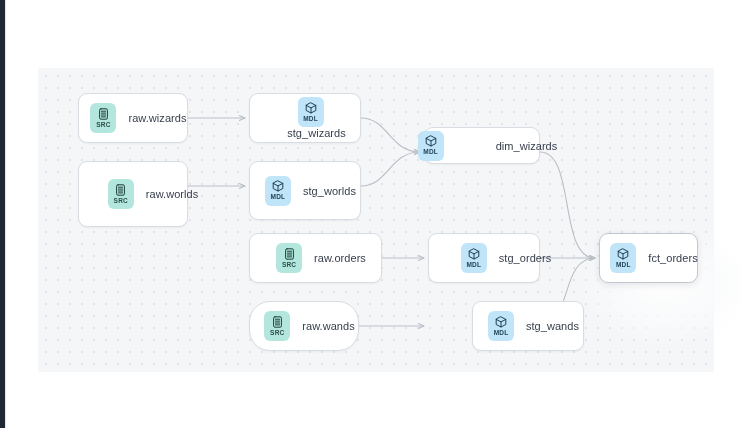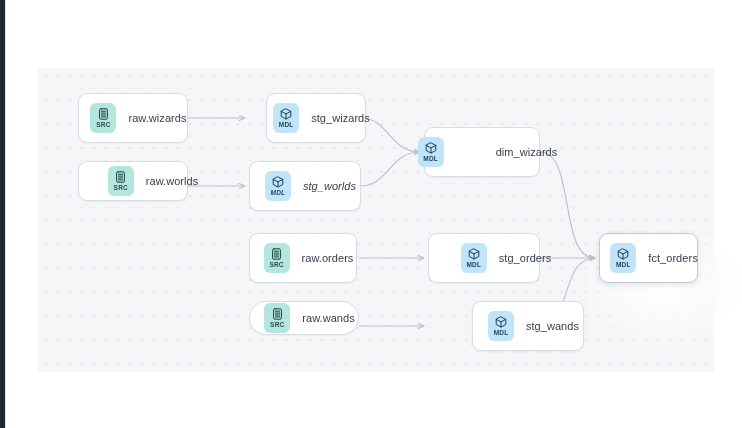--- a/index.html
+++ b/index.html
@@ -168,87 +168,87 @@
                 <line x1="3.4" y1="5.1" x2="7.6" y2="5.1"></line>
                 <line x1="3.4" y1="7.0" x2="7.6" y2="7.0"></line>
                 <line x1="3.4" y1="8.9" x2="7.6" y2="8.9"></line>
               </g>
             </svg>
           </span>
           <span class="badge-kind">SRC</span>
         </div>
         <span class="node-label">raw.wizards</span>
       </div>
-      <div class="node" style="left: 40px; top: 93px; width: 110px; height: 40px; padding-left: 40px;">
+      <div class="node" style="left: 40px; top: 93px; width: 110px; height: 66px; padding-left: 40px;">
         <div class="node-badge badge-src">
           <span class="badge-glyph">
             <svg width="11" height="12" viewBox="0 0 11 12" aria-hidden="true">
               <g fill="none" stroke="#1d3d39" stroke-width="1" stroke-linecap="round" stroke-linejoin="round">
                 <rect x="1.6" y="0.8" width="7.8" height="10.4" rx="1.4"></rect>
                 <line x1="3.4" y1="3.2" x2="7.6" y2="3.2"></line>
                 <line x1="3.4" y1="5.1" x2="7.6" y2="5.1"></line>
                 <line x1="3.4" y1="7.0" x2="7.6" y2="7.0"></line>
                 <line x1="3.4" y1="8.9" x2="7.6" y2="8.9"></line>
               </g>
             </svg>
           </span>
           <span class="badge-kind">SRC</span>
         </div>
         <span class="node-label">raw.worlds</span>
       </div>
-      <div class="node" style="left: 211px; top: 165px; width: 108px; height: 50px;">
+      <div class="node" style="left: 211px; top: 165px; width: 133px; height: 50px;">
         <div class="node-badge badge-src">
           <span class="badge-glyph">
             <svg width="11" height="12" viewBox="0 0 11 12" aria-hidden="true">
               <g fill="none" stroke="#1d3d39" stroke-width="1" stroke-linecap="round" stroke-linejoin="round">
                 <rect x="1.6" y="0.8" width="7.8" height="10.4" rx="1.4"></rect>
                 <line x1="3.4" y1="3.2" x2="7.6" y2="3.2"></line>
                 <line x1="3.4" y1="5.1" x2="7.6" y2="5.1"></line>
                 <line x1="3.4" y1="7.0" x2="7.6" y2="7.0"></line>
                 <line x1="3.4" y1="8.9" x2="7.6" y2="8.9"></line>
               </g>
             </svg>
           </span>
           <span class="badge-kind">SRC</span>
         </div>
         <span class="node-label">raw.orders</span>
       </div>
-      <div class="node" style="left: 211px; top: 233px; width: 110px; height: 34px; border-radius: 21px;">
+      <div class="node" style="left: 211px; top: 233px; width: 110px; height: 50px; border-radius: 21px;">
         <div class="node-badge badge-src">
           <span class="badge-glyph">
             <svg width="11" height="12" viewBox="0 0 11 12" aria-hidden="true">
               <g fill="none" stroke="#1d3d39" stroke-width="1" stroke-linecap="round" stroke-linejoin="round">
                 <rect x="1.6" y="0.8" width="7.8" height="10.4" rx="1.4"></rect>
                 <line x1="3.4" y1="3.2" x2="7.6" y2="3.2"></line>
                 <line x1="3.4" y1="5.1" x2="7.6" y2="5.1"></line>
                 <line x1="3.4" y1="7.0" x2="7.6" y2="7.0"></line>
                 <line x1="3.4" y1="8.9" x2="7.6" y2="8.9"></line>
               </g>
             </svg>
           </span>
           <span class="badge-kind">SRC</span>
         </div>
         <span class="node-label">raw.wands</span>
       </div>
-      <div class="node" style="left: 228px; top: 25px; width: 100px; height: 50px;">
+      <div class="node" style="left: 211px; top: 25px; width: 112px; height: 50px; flex-direction: column;">
         <div class="node-badge badge-mdl">
           <span class="badge-glyph">
             <svg width="12" height="12" viewBox="0 0 12 12" aria-hidden="true">
               <g fill="none" stroke="#17374e" stroke-width="0.95" stroke-linecap="round" stroke-linejoin="round">
                 <path d="M6,0.9 L10.8,3.4 L10.8,8.5 L6,11.0 L1.2,8.5 L1.2,3.4 Z"></path>
                 <path d="M1.2,3.4 L6,5.9 L10.8,3.4"></path>
                 <path d="M6,5.9 L6,11.0"></path>
               </g>
             </svg>
           </span>
           <span class="badge-kind">MDL</span>
         </div>
         <span class="node-label">stg_wizards</span>
       </div>
-      <div class="node" style="left: 211px; top: 93px; width: 112px; height: 50px; font-style: italic;">
+      <div class="node" style="left: 211px; top: 93px; width: 112px; height: 59px;">
         <div class="node-badge badge-mdl">
           <span class="badge-glyph">
             <svg width="12" height="12" viewBox="0 0 12 12" aria-hidden="true">
               <g fill="none" stroke="#17374e" stroke-width="0.95" stroke-linecap="round" stroke-linejoin="round">
                 <path d="M6,0.9 L10.8,3.4 L10.8,8.5 L6,11.0 L1.2,8.5 L1.2,3.4 Z"></path>
                 <path d="M1.2,3.4 L6,5.9 L10.8,3.4"></path>
                 <path d="M6,5.9 L6,11.0"></path>
               </g>
             </svg>
           </span>
@@ -279,21 +279,21 @@
                 <path d="M6,0.9 L10.8,3.4 L10.8,8.5 L6,11.0 L1.2,8.5 L1.2,3.4 Z"></path>
                 <path d="M1.2,3.4 L6,5.9 L10.8,3.4"></path>
                 <path d="M6,5.9 L6,11.0"></path>
               </g>
             </svg>
           </span>
           <span class="badge-kind">MDL</span>
         </div>
         <span class="node-label">stg_wands</span>
       </div>
-      <div class="node" style="left: 386px; top: 59px; width: 116px; height: 50px; gap: 40px;">
+      <div class="node" style="left: 386px; top: 59px; width: 116px; height: 37px; gap: 40px;">
         <div class="node-badge badge-mdl">
           <span class="badge-glyph">
             <svg width="12" height="12" viewBox="0 0 12 12" aria-hidden="true">
               <g fill="none" stroke="#17374e" stroke-width="0.95" stroke-linecap="round" stroke-linejoin="round">
                 <path d="M6,0.9 L10.8,3.4 L10.8,8.5 L6,11.0 L1.2,8.5 L1.2,3.4 Z"></path>
                 <path d="M1.2,3.4 L6,5.9 L10.8,3.4"></path>
                 <path d="M6,5.9 L6,11.0"></path>
               </g>
             </svg>
           </span>

